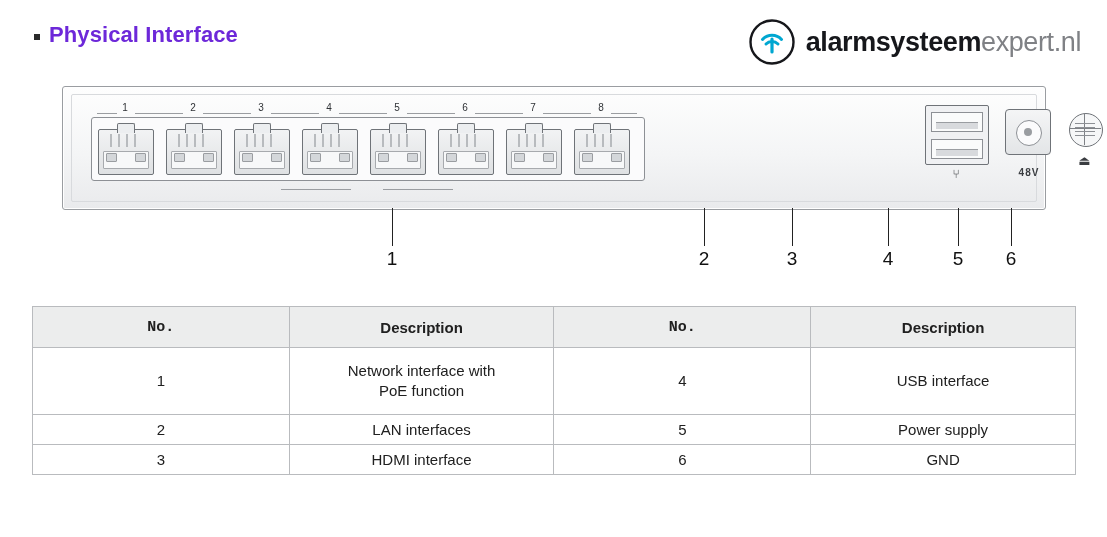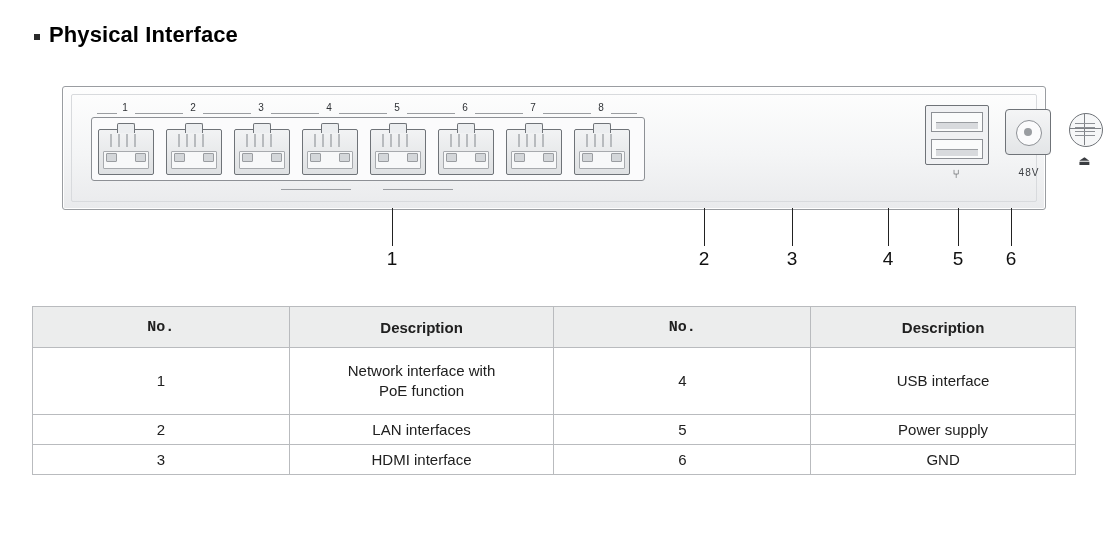--- a/index.html
+++ b/index.html
@@ -33,21 +33,21 @@
   .bullet-square {
     width: 6px;
     height: 6px;
     background: #2a2a2a;
     margin-right: 9px;
     margin-top: 3px;
   }
   .page-title {
     font-size: 22px;
     font-weight: bold;
-    color: #000000;
+    color: #6d28d9;
     letter-spacing: 0.1px;
   }
 
   
   .logo-wrap {
     position: absolute;
     right: 26px;
     top: 18px;
     display: flex;
     align-items: center;
@@ -348,20 +348,21 @@
     color: #3a3d41;
   }
 
   
   .pwr-block {
     position: absolute;
     left: 938px;
     top: 18px;
     width: 60px;
     height: 98px;
+    font-weight: bold;
   }
   .pwr-outer {
     position: absolute;
     left: 4px; top: 4px;
     width: 44px; height: 44px;
     border: 1px solid #6f7378;
     border-radius: 4px;
     background: linear-gradient(180deg,#f4f5f6,#e3e5e7);
   }
   .pwr-ring {
@@ -458,20 +459,33 @@
 </style>
 </head>
 <body>
 
 <div class="page-header">
   <div class="title-wrap">
     <span class="bullet-square"></span>
     <span class="page-title">Physical Interface</span>
   </div>
 
+  <div class="logo-wrap">
+    <span class="logo-mark">
+      <svg width="48" height="48" viewBox="0 0 48 48" aria-hidden="true">
+        <circle cx="24" cy="24" r="21.5" fill="none" stroke="#16171b" stroke-width="2.4"></circle>
+        <path d="M24 34 L24 21" stroke="#00a7d1" stroke-width="3.2" stroke-linecap="round" fill="none"></path>
+        <path d="M14.5 21.5 a13 13 0 0 1 19 0" fill="none" stroke="#00a7d1" stroke-width="3" stroke-linecap="round"></path>
+        <path d="M18 26 a8.5 8.5 0 0 1 12 0" fill="none" stroke="#00a7d1" stroke-width="3" stroke-linecap="round"></path>
+      </svg>
+    </span>
+    <span class="logo-text">
+      <span class="brand-a">alarmsysteem</span><span class="brand-b">expert.nl</span>
+    </span>
+  </div>
 </div>
 
 <div class="device-area">
 
   <div class="chassis">
     <div class="chassis-inner-line"></div>
 
     <div class="poe-block">
       <div class="port-nums">
         <span class="port-num" style="left:34px">1</span>

